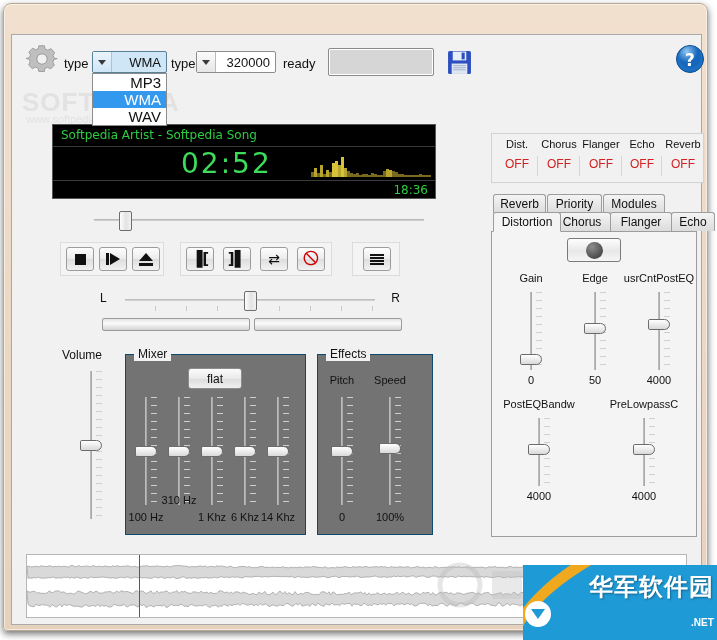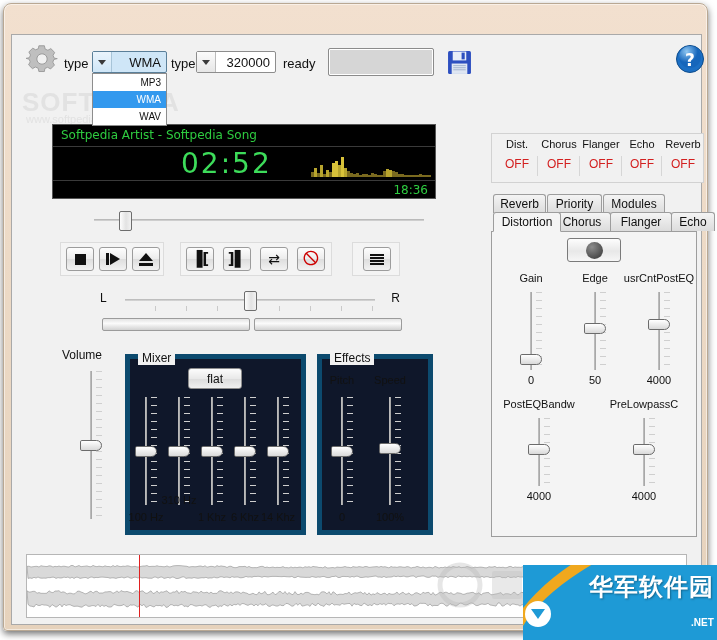--- a/index.html
+++ b/index.html
@@ -73,21 +73,21 @@
   }
   .combo .val{flex:1;text-align:right;padding-right:5px;font-size:13px;color:#111;}
 
   
   #type-dropdown{
     position:absolute;left:80px;top:38px;width:75px;z-index:40;
     background:#fff;border:1px solid #8d8d8d;box-sizing:border-box;
   }
   #type-dropdown .opt{
     height:17px;line-height:17px;text-align:right;padding-right:5px;
-    font-size:10px;color:#111;
+    font-size:15px;color:#111;
   }
   #type-dropdown .opt.sel{background:#3399ee;color:#fff;}
 
   #name-field{
     position:absolute;left:316px;top:13px;width:106px;height:28px;
     background:#d6d6d6;border:1px solid #8b8b8b;border-radius:2px;box-sizing:border-box;
     box-shadow:0 0 0 1px #fff inset;
   }
   #save-icon{position:absolute;left:435px;top:15px;width:25px;height:25px;}
   #help-icon{position:absolute;left:663px;top:9px;width:30px;height:30px;}
@@ -167,21 +167,21 @@
 
   
   .meter{
     position:absolute;height:13px;box-sizing:border-box;border:1px solid #9b9b9b;
     border-radius:2px;background:linear-gradient(180deg,#e4e4e4,#fbfbfb 40%,#d2d2d2);
   }
   #meter-l{left:90px;top:283px;width:148px;}
   #meter-r{left:242px;top:283px;width:148px;}
 
   
-  .gbox{position:absolute;box-sizing:border-box;border:5px solid #0c4a6e;background:#0f172a;}
+  .gbox{position:absolute;box-sizing:border-box;border:1px solid #0c4a6e;background:#737373;}
   .gbox-title{position:absolute;top:-8px;left:8px;background:#f1f1f1;padding:0 4px;font-size:12px;color:#111;}
   #mixer-box{left:113px;top:319px;width:181px;height:181px;}
   #effects-box{left:305px;top:319px;width:116px;height:181px;}
   #volume-title{position:absolute;left:50px;top:313px;font-size:12px;color:#111;}
 
   
   .vslider{position:absolute;}
   .vslider .rail{position:absolute;left:50%;top:0;width:2px;height:100%;margin-left:-1px;
      background:linear-gradient(90deg,#c4c4c4,#9f9f9f);}
   .vslider .ticks{position:absolute;left:50%;top:0;margin-left:5px;width:6px;height:100%;

